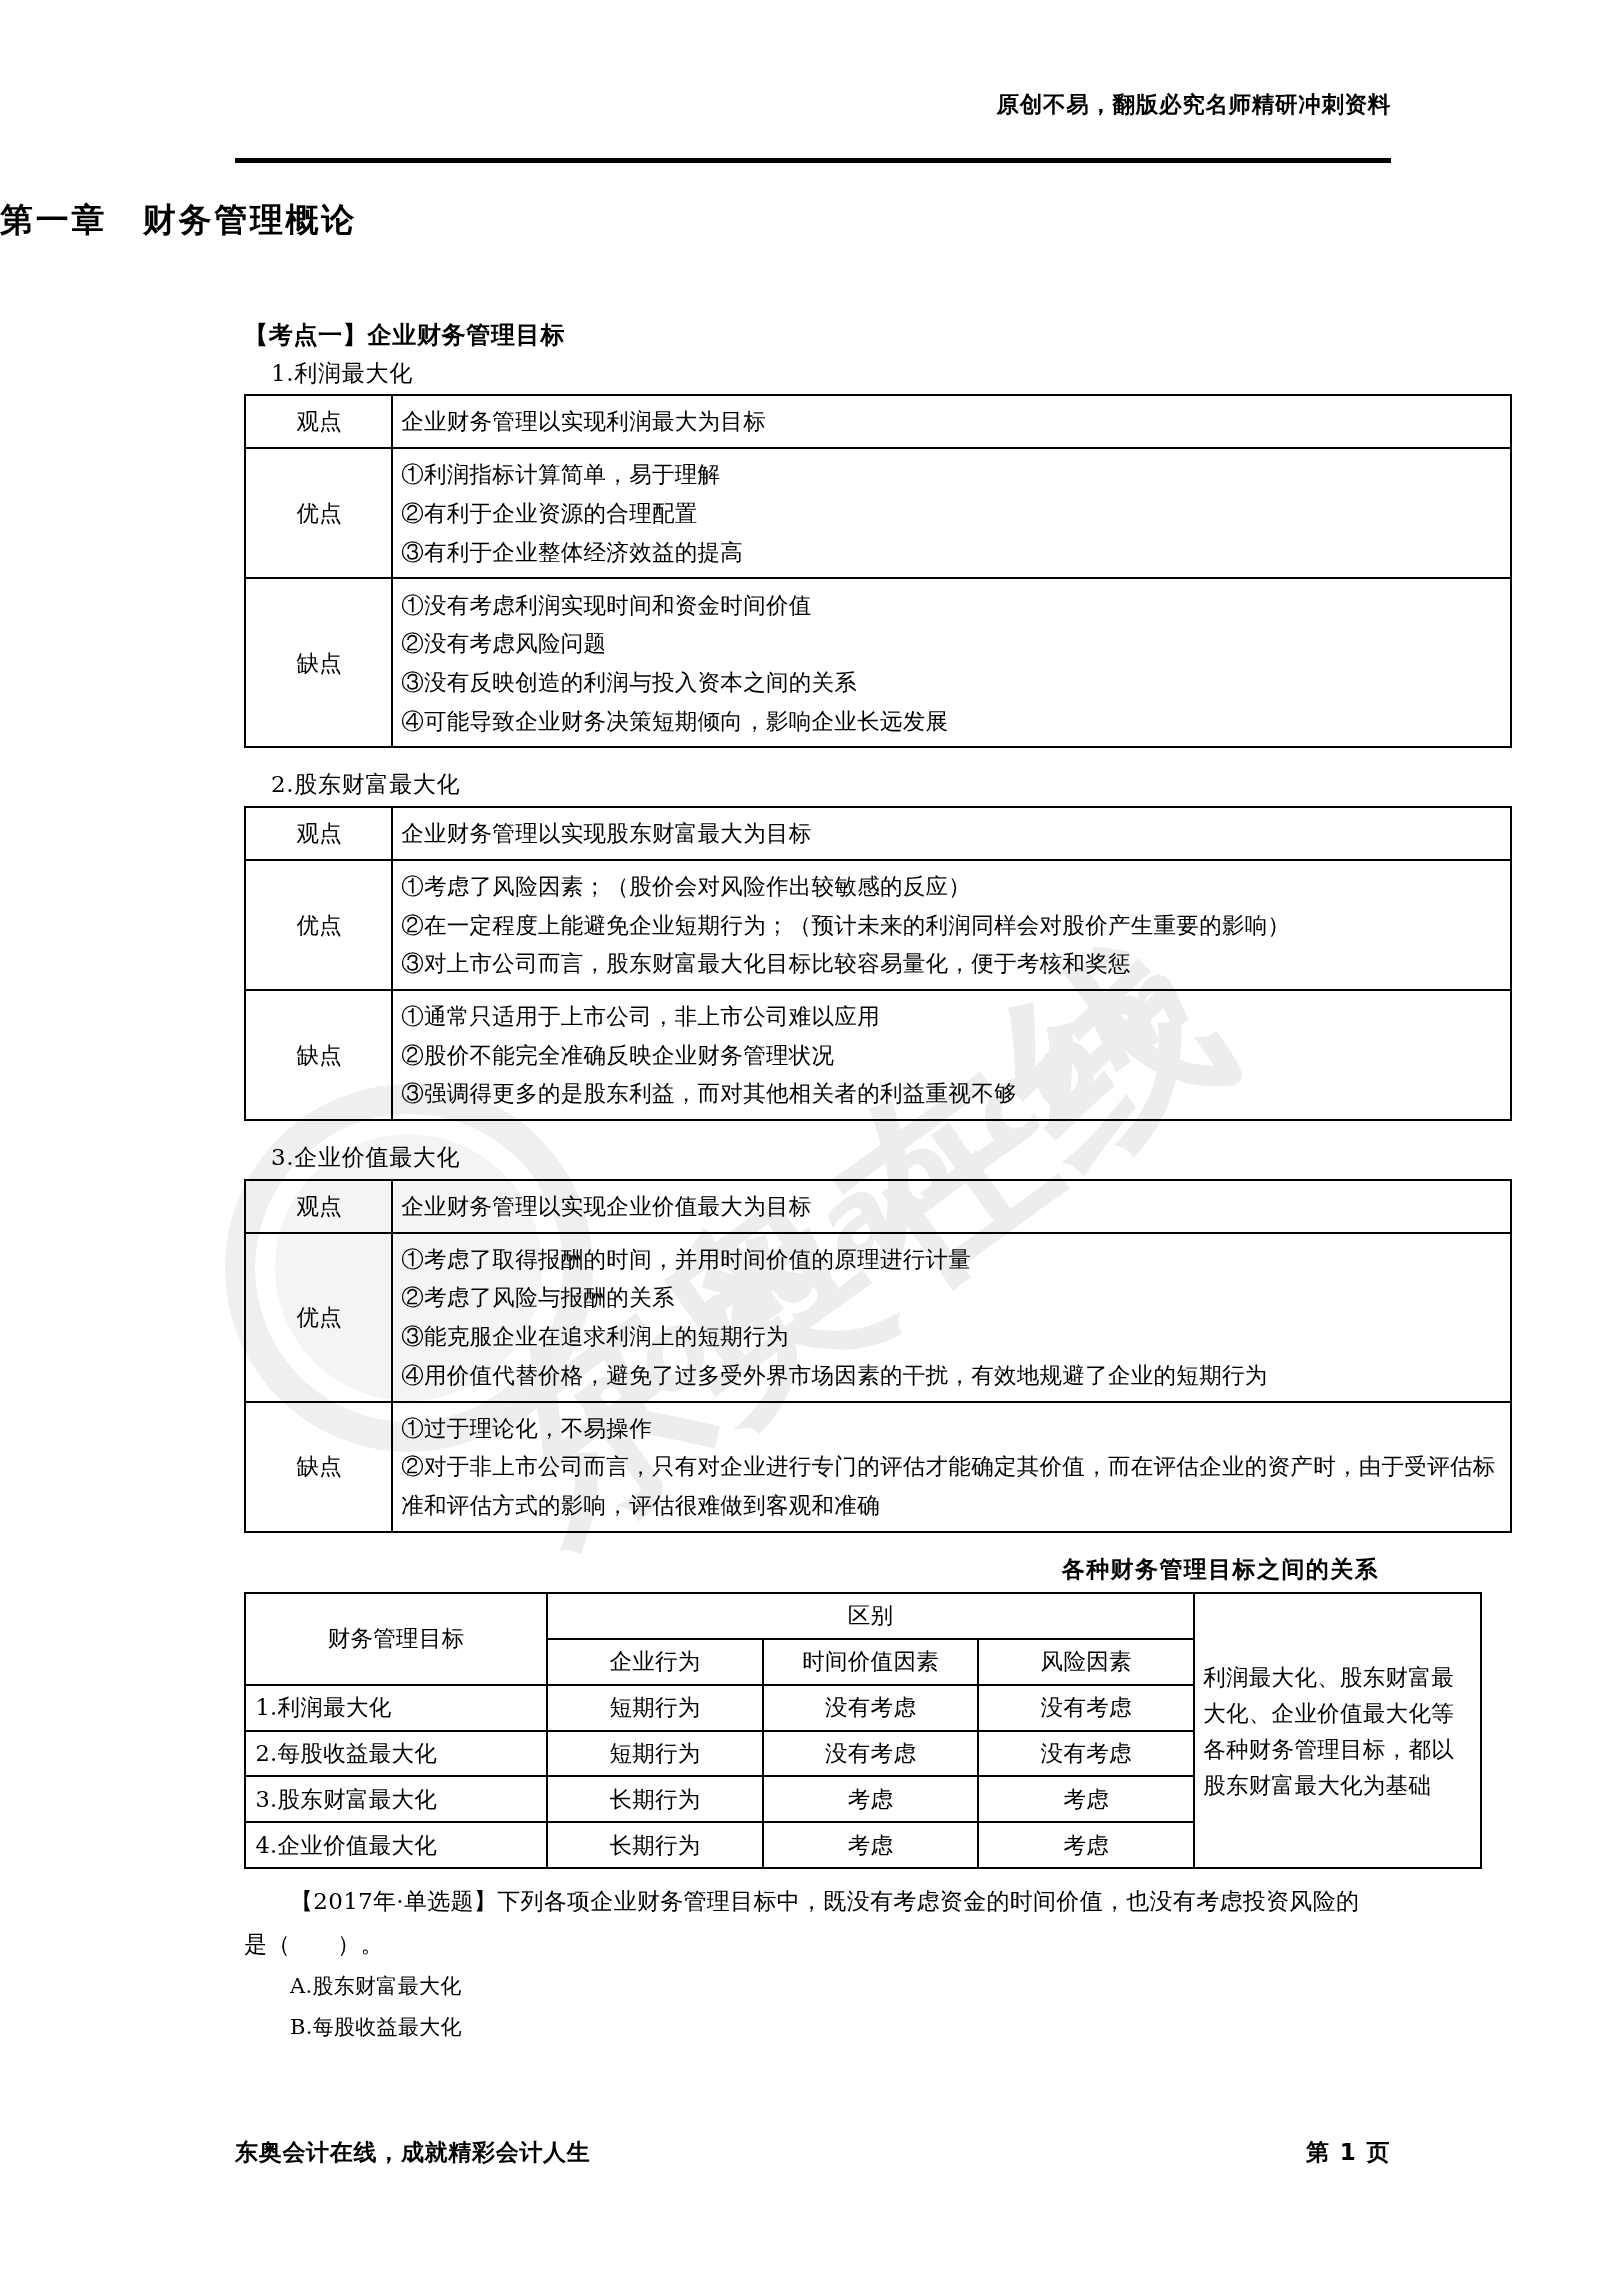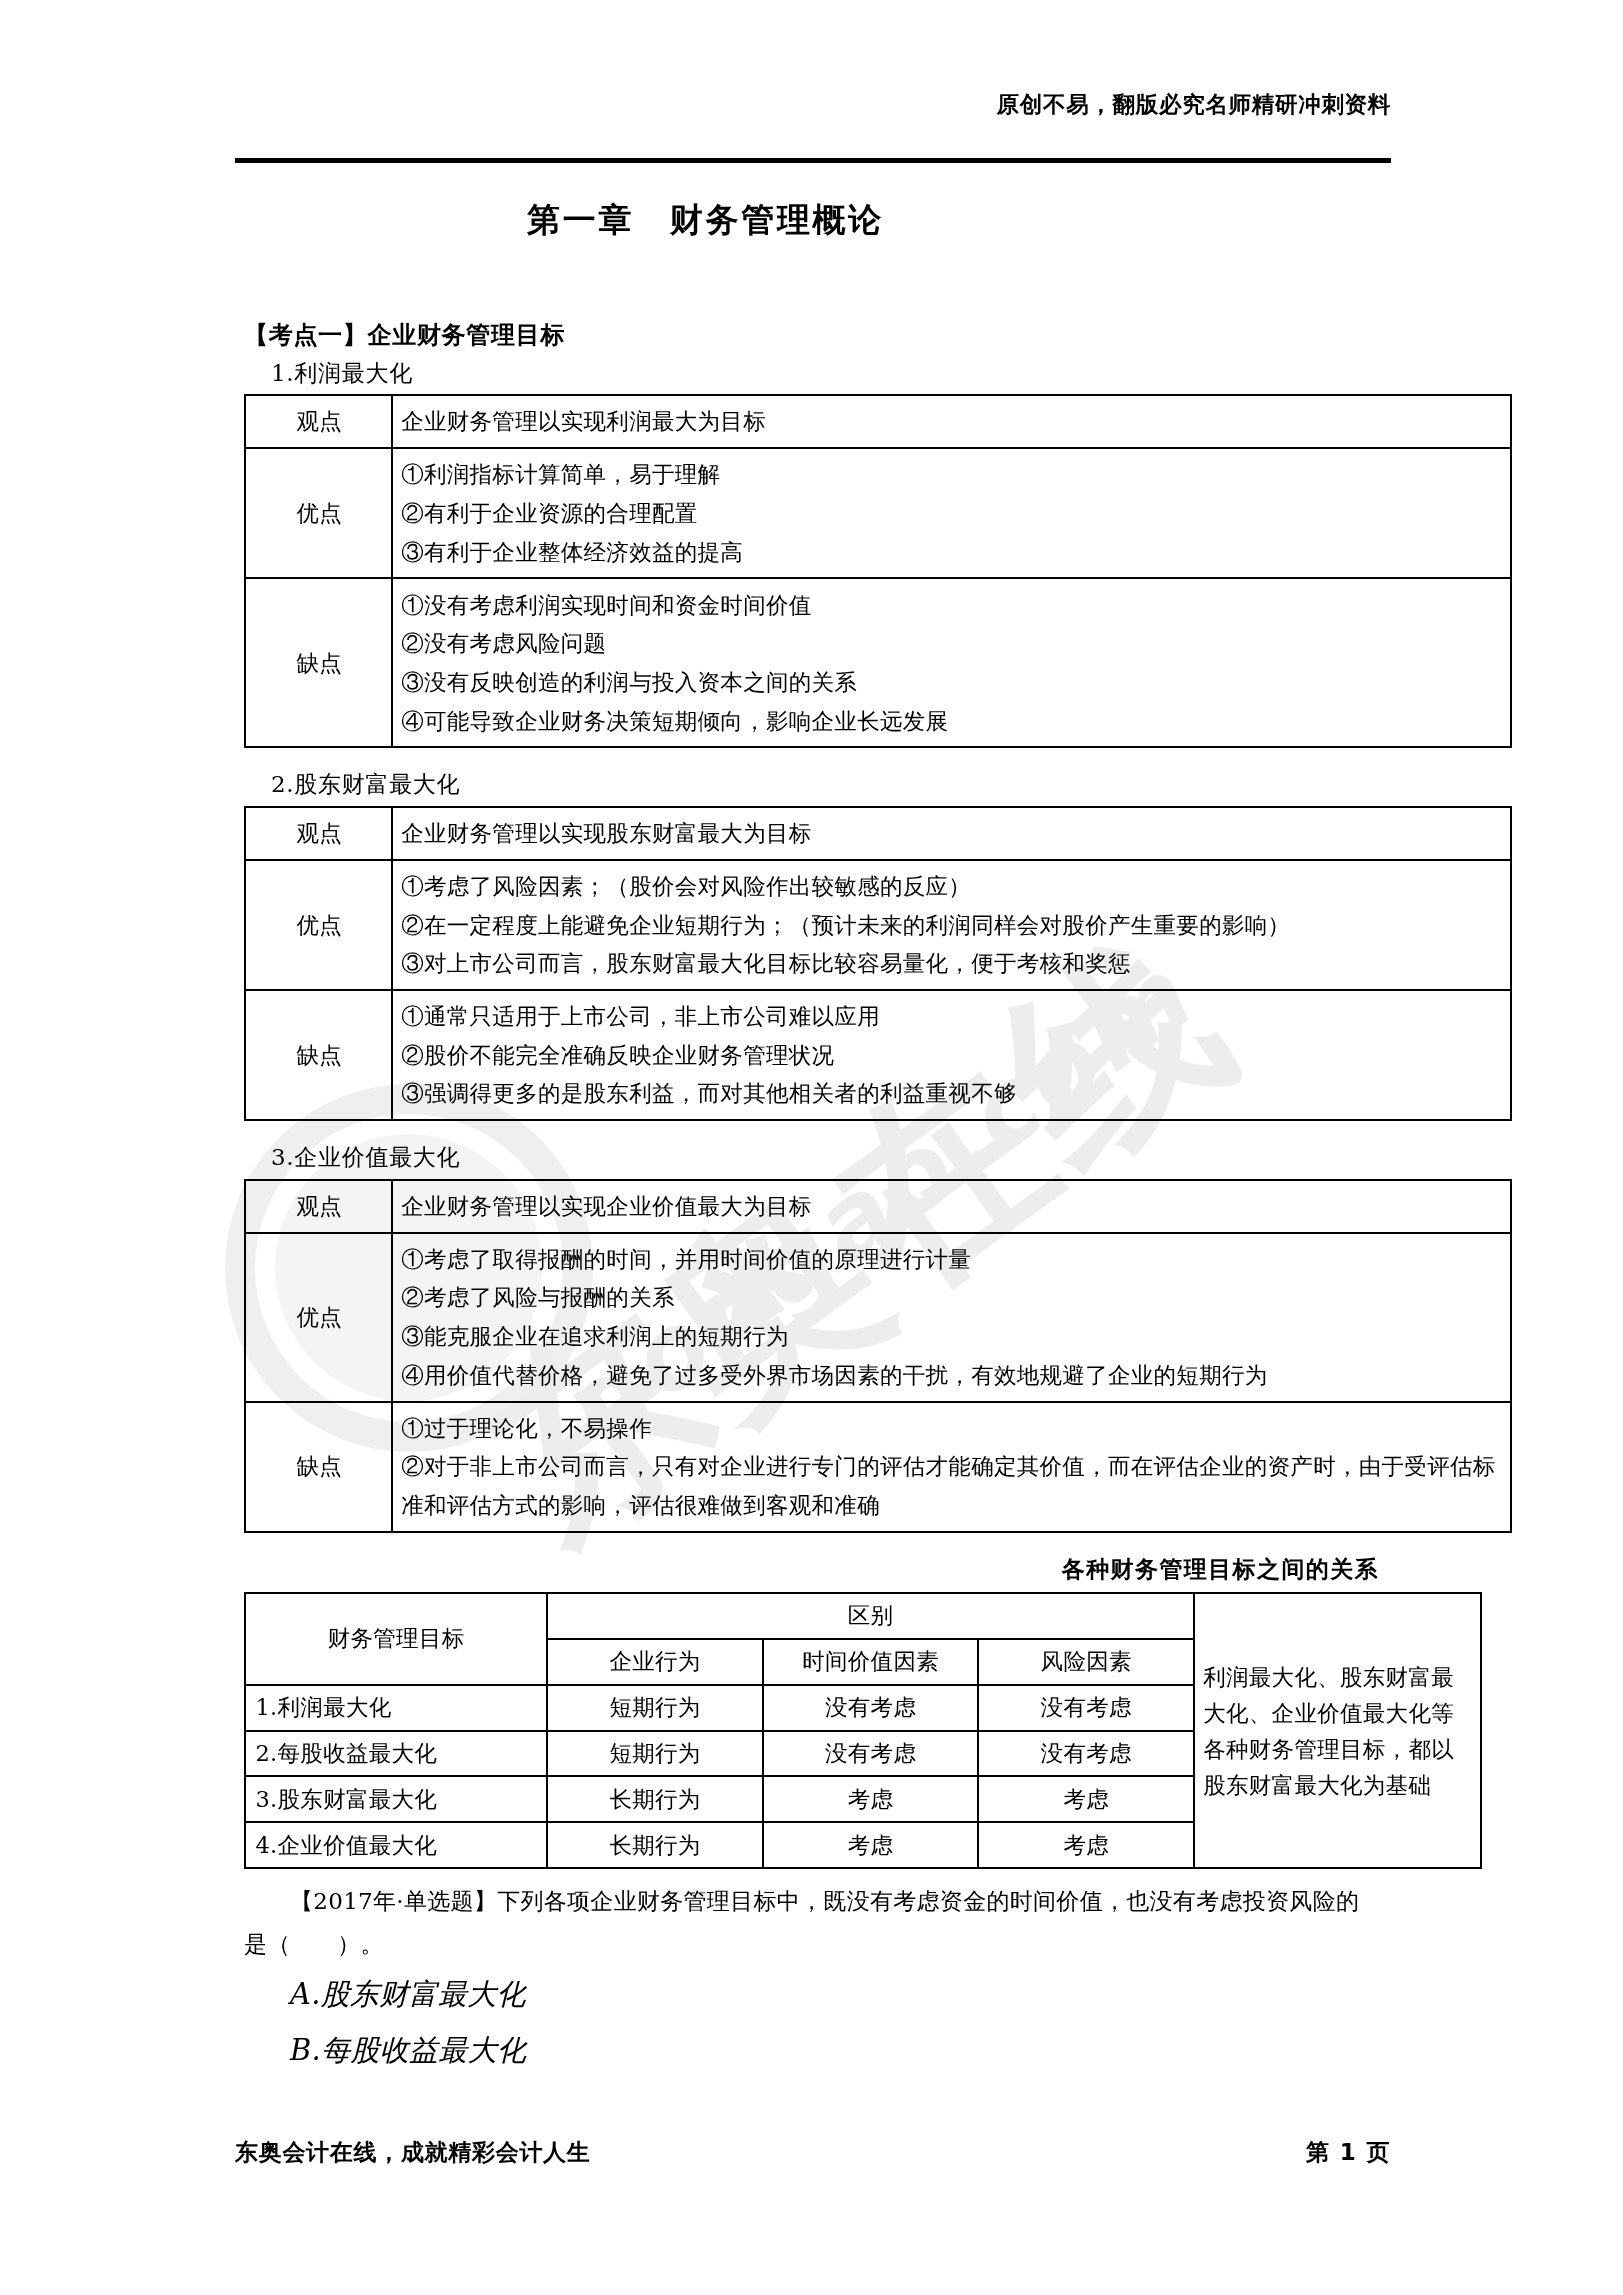--- a/index.html
+++ b/index.html
@@ -111,21 +111,21 @@
     font-size: 23px;
     letter-spacing: 0.7px;
   }
   .run-foot .pg { letter-spacing: 1.4px; }
 
   
   .doc-title {
     position: absolute;
     left: 0; top: 198px;
     width: 1411px;
-    text-align: center;
+    text-align: left;
     font-family: "DejaVu Sans", "Liberation Sans", sans-serif;
     font-weight: bold;
     font-size: 33px;
     letter-spacing: 2.7px;
   }
   .flow {
     position: absolute;
     left: 244px;
     top: 319px;
     width: 1135px;
@@ -204,25 +204,24 @@
 
   
   .question {
     font-size: 23px;
     line-height: 1.85;
     margin: 11px 0 0 0;
     text-indent: 46px;
     letter-spacing: 0.3px;
   }
   .opt {
-    font-size: 29px;
+    font-size: 21px;
     line-height: 1.9;
     margin: 1.4px 0 0 46px;
     letter-spacing: 0.3px;
-    font-style: italic;
   }
 </style>
 </head>
 <body>
 
 <div class="page">
 
   <div class="watermark">
     <div class="wm-ring"></div>
     <div class="wm-ring2"></div>

